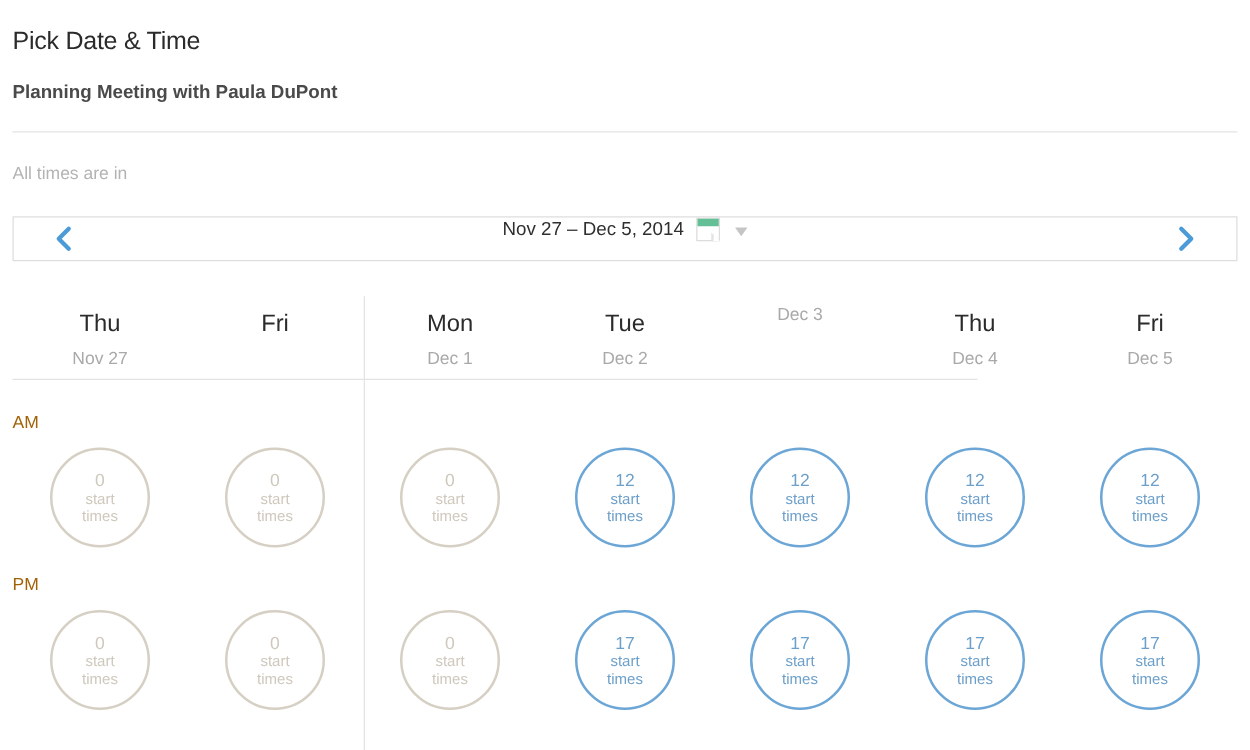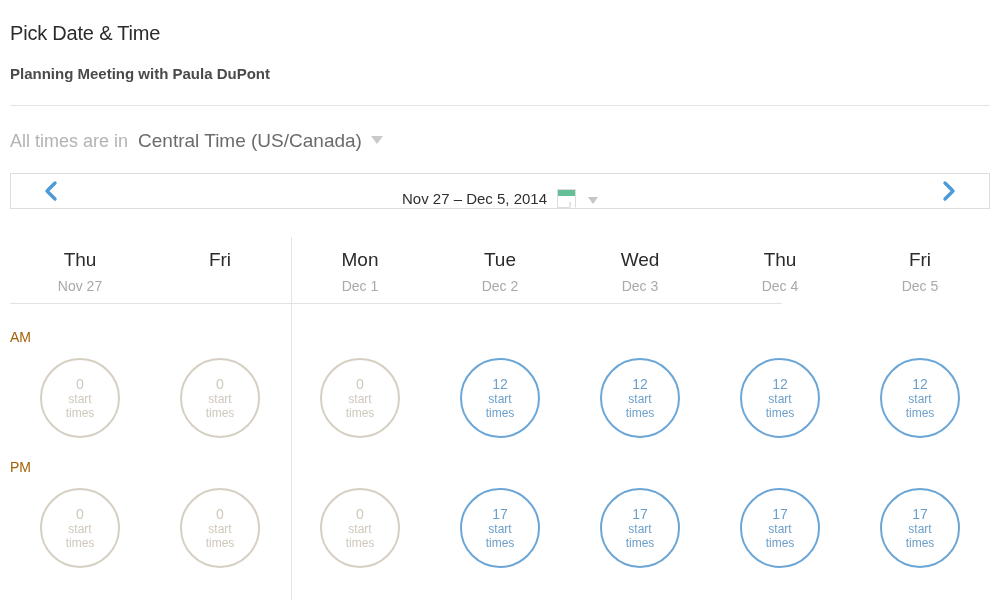--- a/index.html
+++ b/index.html
@@ -44,21 +44,21 @@
 
   
   .tz-row {
     display: flex;
     align-items: baseline;
     padding: 0 10px;
     margin-top: 24px;
     height: 24px;
   }
   .tz-prefix {
-    font-size: 18px;
+    font-size: 14px;
     color: #b3b3b3;
     margin-right: 10px;
   }
   .tz-select {
     display: flex;
     align-items: baseline;
     cursor: pointer;
   }
   .tz-value {
     font-size: 19px;
@@ -84,21 +84,21 @@
   
   .navbar {
     position: absolute;
     left: 10px;
     top: 173px;
     width: 978px;
     height: 34px;
     border: 1px solid #dedede;
     background: #fff;
     display: flex;
-    align-items: flex-end;
+    align-items: flex-start;
     justify-content: space-between;
     gap: 22px;
   }
   .nav-arrow {
     width: 80px;
     display: flex;
     align-items: center;
     justify-content: center;
     cursor: pointer;
     height: 100%;
@@ -257,24 +257,20 @@
 <body>
 
 <div class="page-header">
   <h1 class="page-title">Pick Date &amp; Time</h1>
   <div class="page-subtitle">Planning Meeting with Paula DuPont</div>
 </div>
 <div class="divider-h divider-top"></div>
 
 <div class="tz-row">
   <span class="tz-prefix">All times are in</span>
-  <span class="tz-select">
-    <span class="tz-value">Central Time (US/Canada)</span>
-    <span class="caret-down"></span>
-  </span>
 </div>
 
 <div class="navbar">
   <div class="nav-arrow">
     <svg class="chev" width="16" height="22" viewBox="0 0 16 22">
       <polyline points="12,3 4,11 12,19" fill="none" stroke="#4a9bd8" stroke-width="3.4" stroke-linecap="round" stroke-linejoin="round"></polyline>
     </svg>
   </div>
 
   <div class="nav-center">
@@ -309,21 +305,20 @@
       </div>
       <div class="col">
         <div class="day-name">Mon</div>
         <div class="day-date">Dec 1</div>
       </div>
       <div class="col">
         <div class="day-name">Tue</div>
         <div class="day-date">Dec 2</div>
       </div>
       <div class="col">
-        <div class="day-name">Wed</div>
         <div class="day-date">Dec 3</div>
       </div>
       <div class="col">
         <div class="day-name">Thu</div>
         <div class="day-date">Dec 4</div>
       </div>
       <div class="col">
         <div class="day-name">Fri</div>
         <div class="day-date">Dec 5</div>
       </div>

